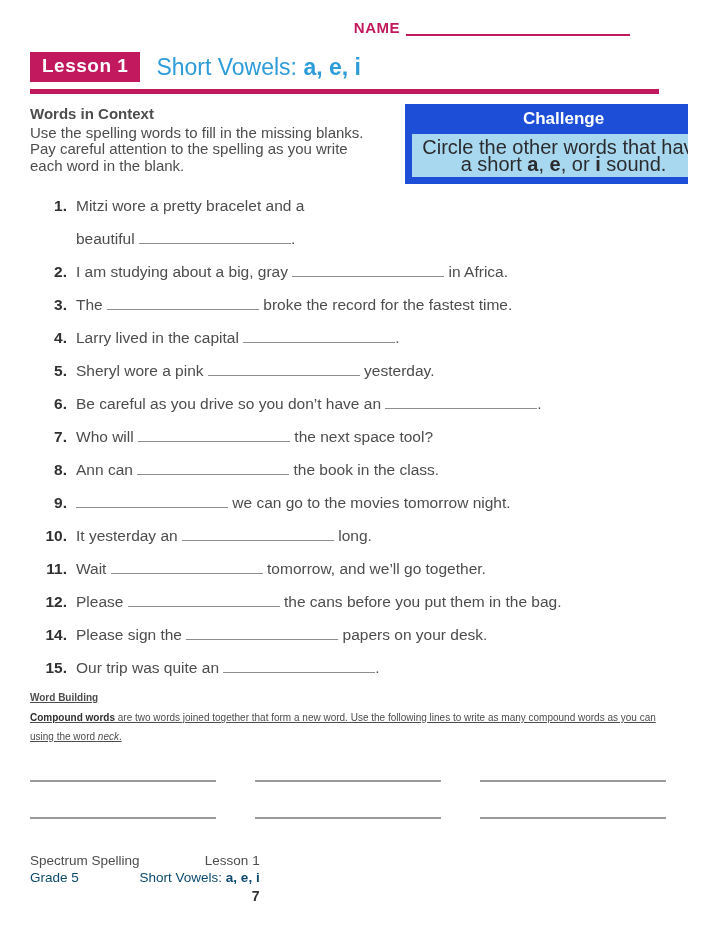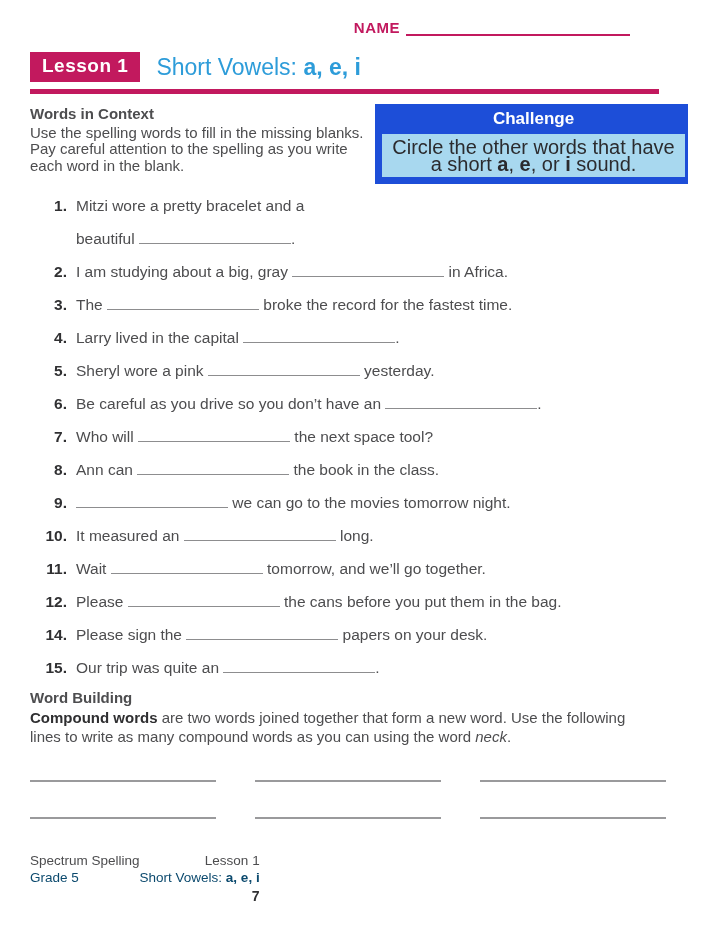--- a/index.html
+++ b/index.html
@@ -14,21 +14,21 @@
 
   
   .lesson-row{display:flex;align-items:center;margin-top:16px;}
   .lesson-badge{background:#c2195e;color:#ffffff;font-weight:bold;font-size:19px;
                 padding:3px 12px 5px 12px;letter-spacing:.5px;}
   .lesson-title{color:#2d9cd9;font-size:23px;margin-left:16px;}
   .lesson-title b{font-weight:bold;}
   .rule{height:5px;background:#c2195e;margin-top:7px;}
 
   
-  .intro-row{display:flex;margin-top:10px;}
+  .intro-row{display:flex;margin-top:10px;gap:30px;}
   .intro-col{width:345px;flex:none;}
   .sec-head{color:#2d9cd9;font-weight:bold;font-size:15.5px;margin:0;}
   .intro-col p{margin:2px 0 0 0;font-size:15px;line-height:16.5px;color:#4d4d4f;}
 
   .challenge{flex:none;width:317px;background:#1d4ed8;
              box-sizing:border-box;padding:0 7px 7px 7px;height:80px;}
   .challenge-title{color:#ffffff;font-weight:bold;font-size:17px;text-align:center;
                    line-height:30px;height:30px;}
   .challenge-body{background:#a8d8ef;text-align:center;font-size:20px;line-height:17px;
                   color:#2b2b2e;padding:5px 4px 6px 4px;height:32px;}
@@ -37,21 +37,21 @@
   
   .items{margin-top:5px;margin-left:10px;}
   .item{display:flex;font-size:15.5px;line-height:33px;color:#4d4d4f;}
   .item .num{flex:none;width:27px;text-align:right;font-weight:bold;color:#303032;margin-right:9px;}
   .itext{flex:1;}
   .blank{display:inline-block;width:152px;border-bottom:1.5px solid #8d8d8f;
          height:14px;vertical-align:baseline;}
 
   
   .word-building{margin-top:4px;}
-  .word-building p{margin:1px 0 0 0;font-size:15px;line-height:19px;color:#4d4d4f;}
+  .word-building p{margin:1px 0 0 0;font-size:10px;line-height:19px;color:#4d4d4f;text-decoration:underline;}
   .word-building b{color:#2f2f31;margin-top:16px;}
 
   .write-lines{margin-top:32px;display:grid;grid-template-columns:repeat(3,186px);
                column-gap:39px;row-gap:33px;}
   .wline{height:2px;border-bottom:2px solid #9a9a9c;}
 
   
   .footer{position:absolute;left:30px;right:29px;top:852px;display:flex;
           justify-content:flex-start;font-size:13.5px;line-height:17px;}
   .f-gray{color:#4d4d4f;}
@@ -118,21 +118,21 @@
       <div class="item">
         <span class="num">8.</span>
         <span class="itext"><span>Ann can </span><span class="blank"></span><span> the book in the class.</span></span>
       </div>
       <div class="item">
         <span class="num">9.</span>
         <span class="itext"><span class="blank"></span><span> we can go to the movies tomorrow night.</span></span>
       </div>
       <div class="item">
         <span class="num">10.</span>
-        <span class="itext"><span>It measured an </span><span class="blank"></span><span> long.</span></span>
+        <span class="itext"><span>It yesterday an </span><span class="blank"></span><span> long.</span></span>
       </div>
       <div class="item">
         <span class="num">11.</span>
         <span class="itext"><span>Wait </span><span class="blank"></span><span> tomorrow, and we’ll go together.</span></span>
       </div>
       <div class="item">
         <span class="num">12.</span>
         <span class="itext"><span>Please </span><span class="blank"></span><span> the cans before you put them in the bag.</span></span>
       </div>
       <div class="item">

